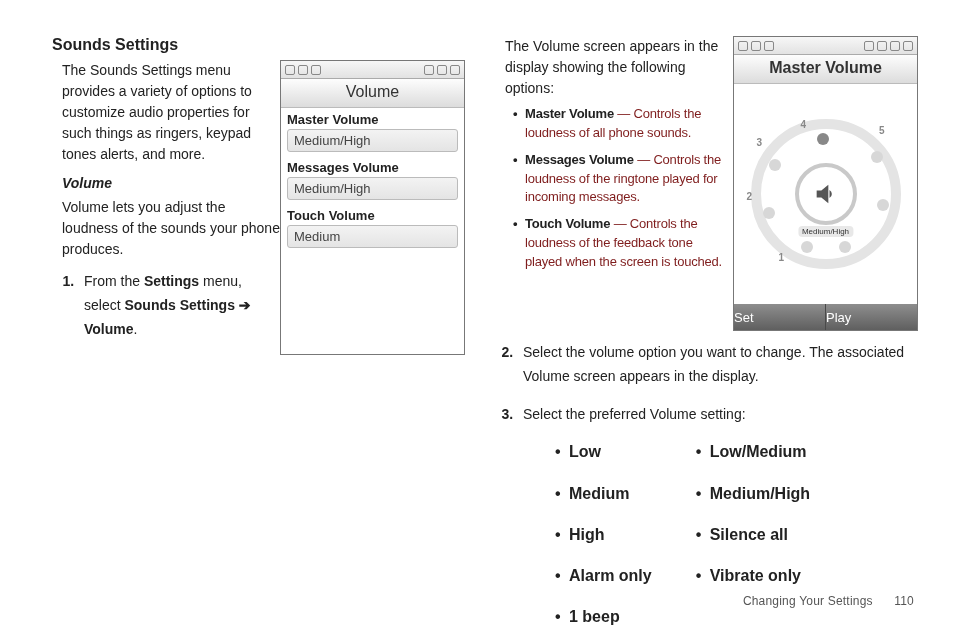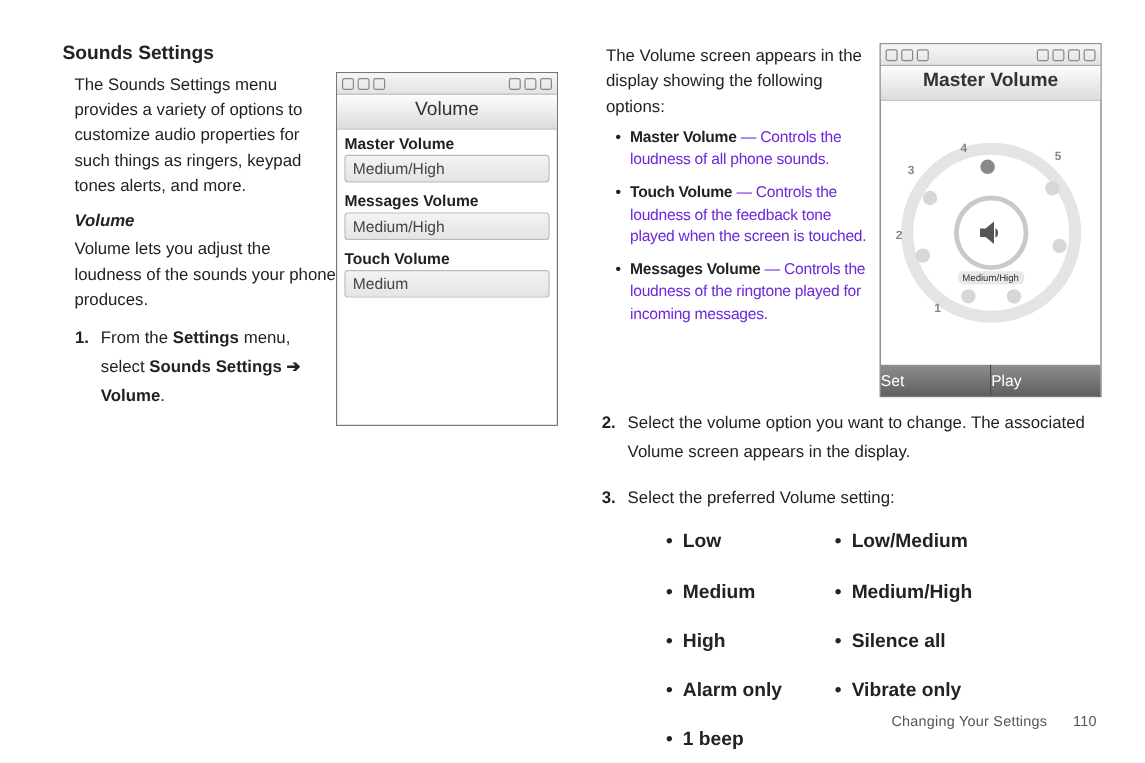--- a/index.html
+++ b/index.html
@@ -22,21 +22,21 @@
   .row-top { display: flex; gap: 0; }
   .text-block { flex: 1; }
 
   .numlist { margin-left: 26px; margin-top: 10px; font-size: 14px; }
   .numlist li { margin-bottom: 14px; padding-left: 6px; line-height: 1.7; }
   .numlist li::marker { font-weight: 700; }
 
   .bullets { margin-left: 8px; margin-top: 6px; font-size: 13px; line-height: 1.45; }
   .bullets li { list-style: none; position: relative; padding-left: 12px; margin-bottom: 8px; font-family: Arial, sans-serif; }
   .bullets li::before { content: "•"; position: absolute; left: 0; top: 0; font-weight: 700; }
-  .dash { color: #6d28d9; }
+  .dash { color: #7f1d1d; }
 
   .cond { font-family: "Arial Narrow", Arial, sans-serif; letter-spacing: -0.2px; }
 
   
   .phone {
     width: 185px;
     border: 1px solid #777;
     background: #fff;
     font-family: Verdana, Arial, sans-serif;
     font-size: 12px;
@@ -180,22 +180,22 @@
     </div>
   </div>
 
   <div class="col">
     <div class="row-top">
       <div class="text-block">
         <p class="body">The Volume screen appears in the display showing the following options:</p>
 
         <ul class="bullets cond">
           <li><b>Master Volume</b><span class="dash"> — Controls the loudness of all phone sounds.</span></li>
+          <li><b>Messages Volume</b><span class="dash"> — Controls the loudness of the ringtone played for incoming messages.</span></li>
           <li><b>Touch Volume</b><span class="dash"> — Controls the loudness of the feedback tone played when the screen is touched.</span></li>
-          <li><b>Messages Volume</b><span class="dash"> — Controls the loudness of the ringtone played for incoming messages.</span></li>
         </ul>
       </div>
 
       <div class="phone">
         <div class="statusbar">
           <div class="sb-ic">
               <span></span>
               <span></span>
               <span></span>
             </div>

